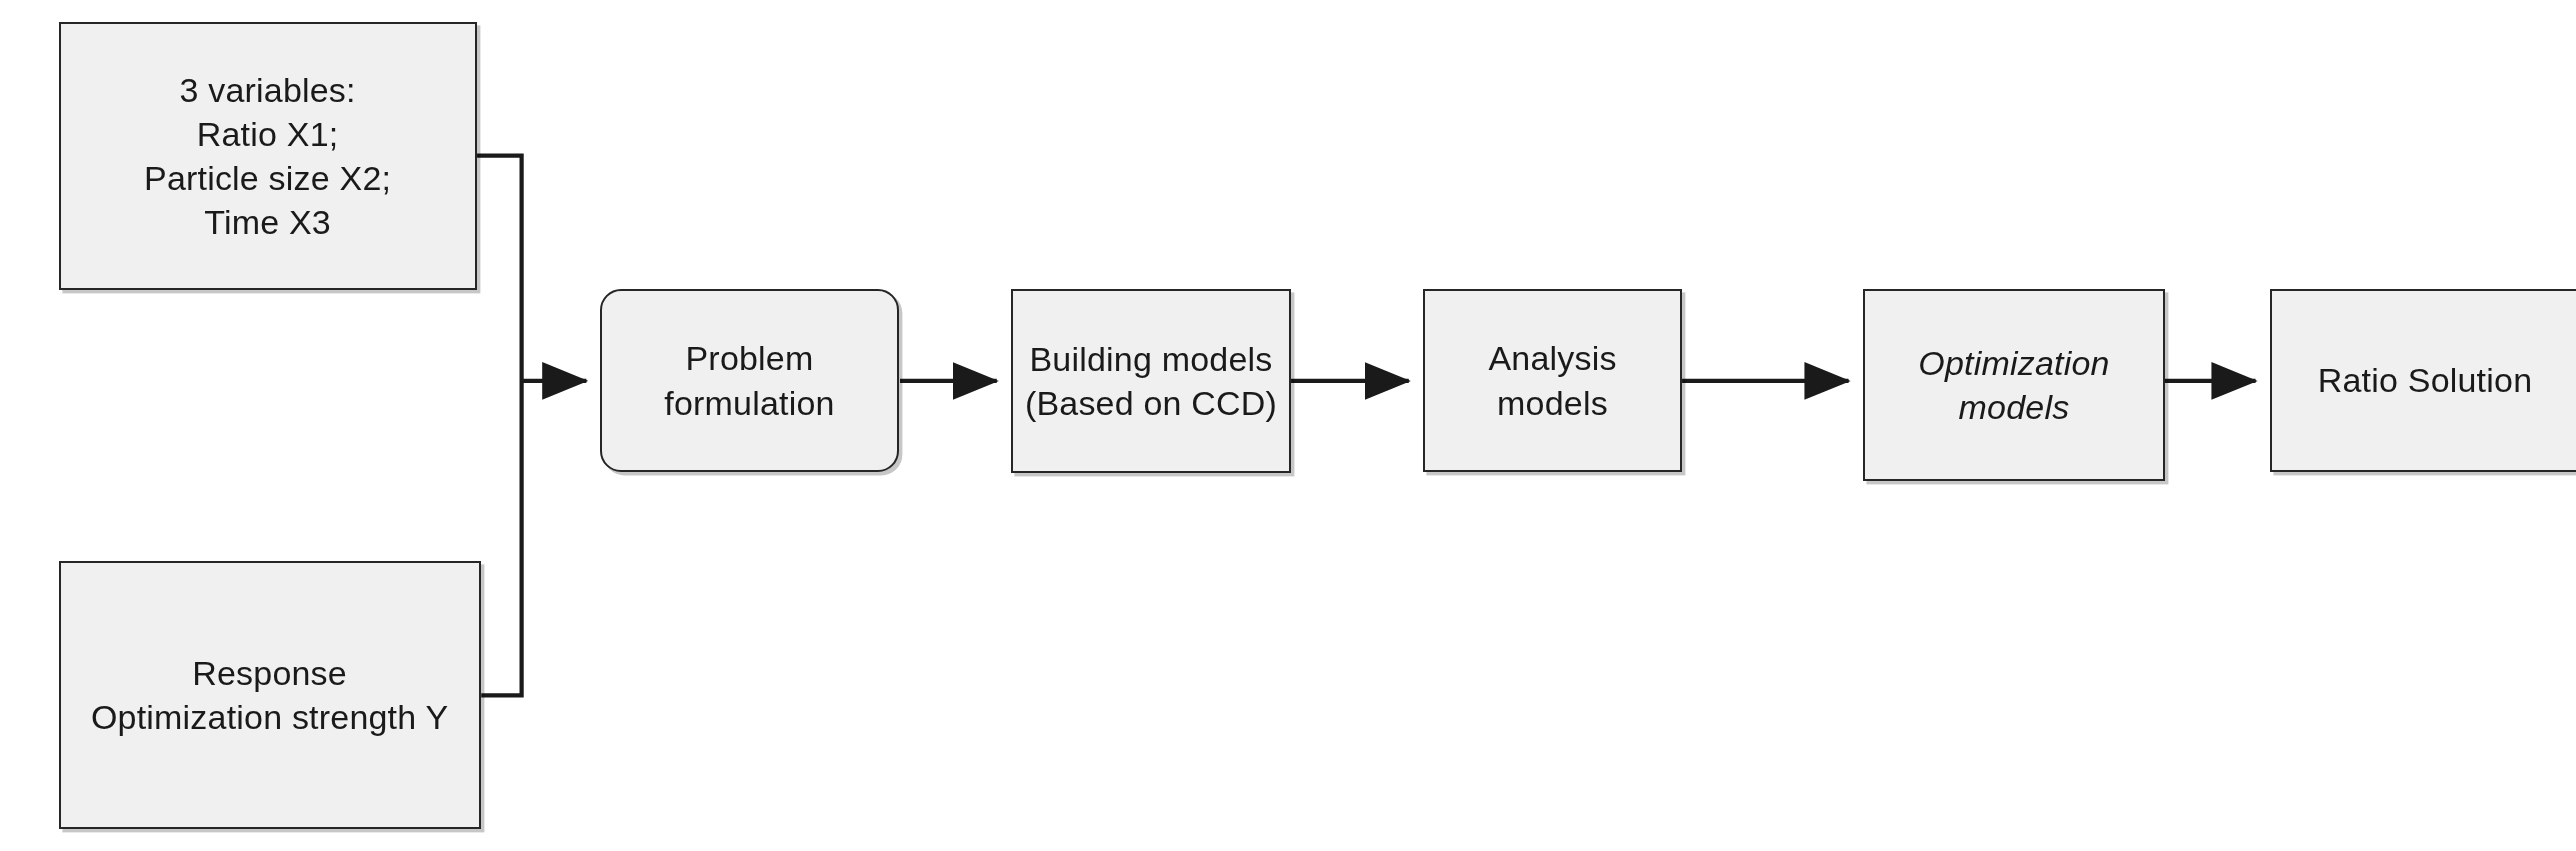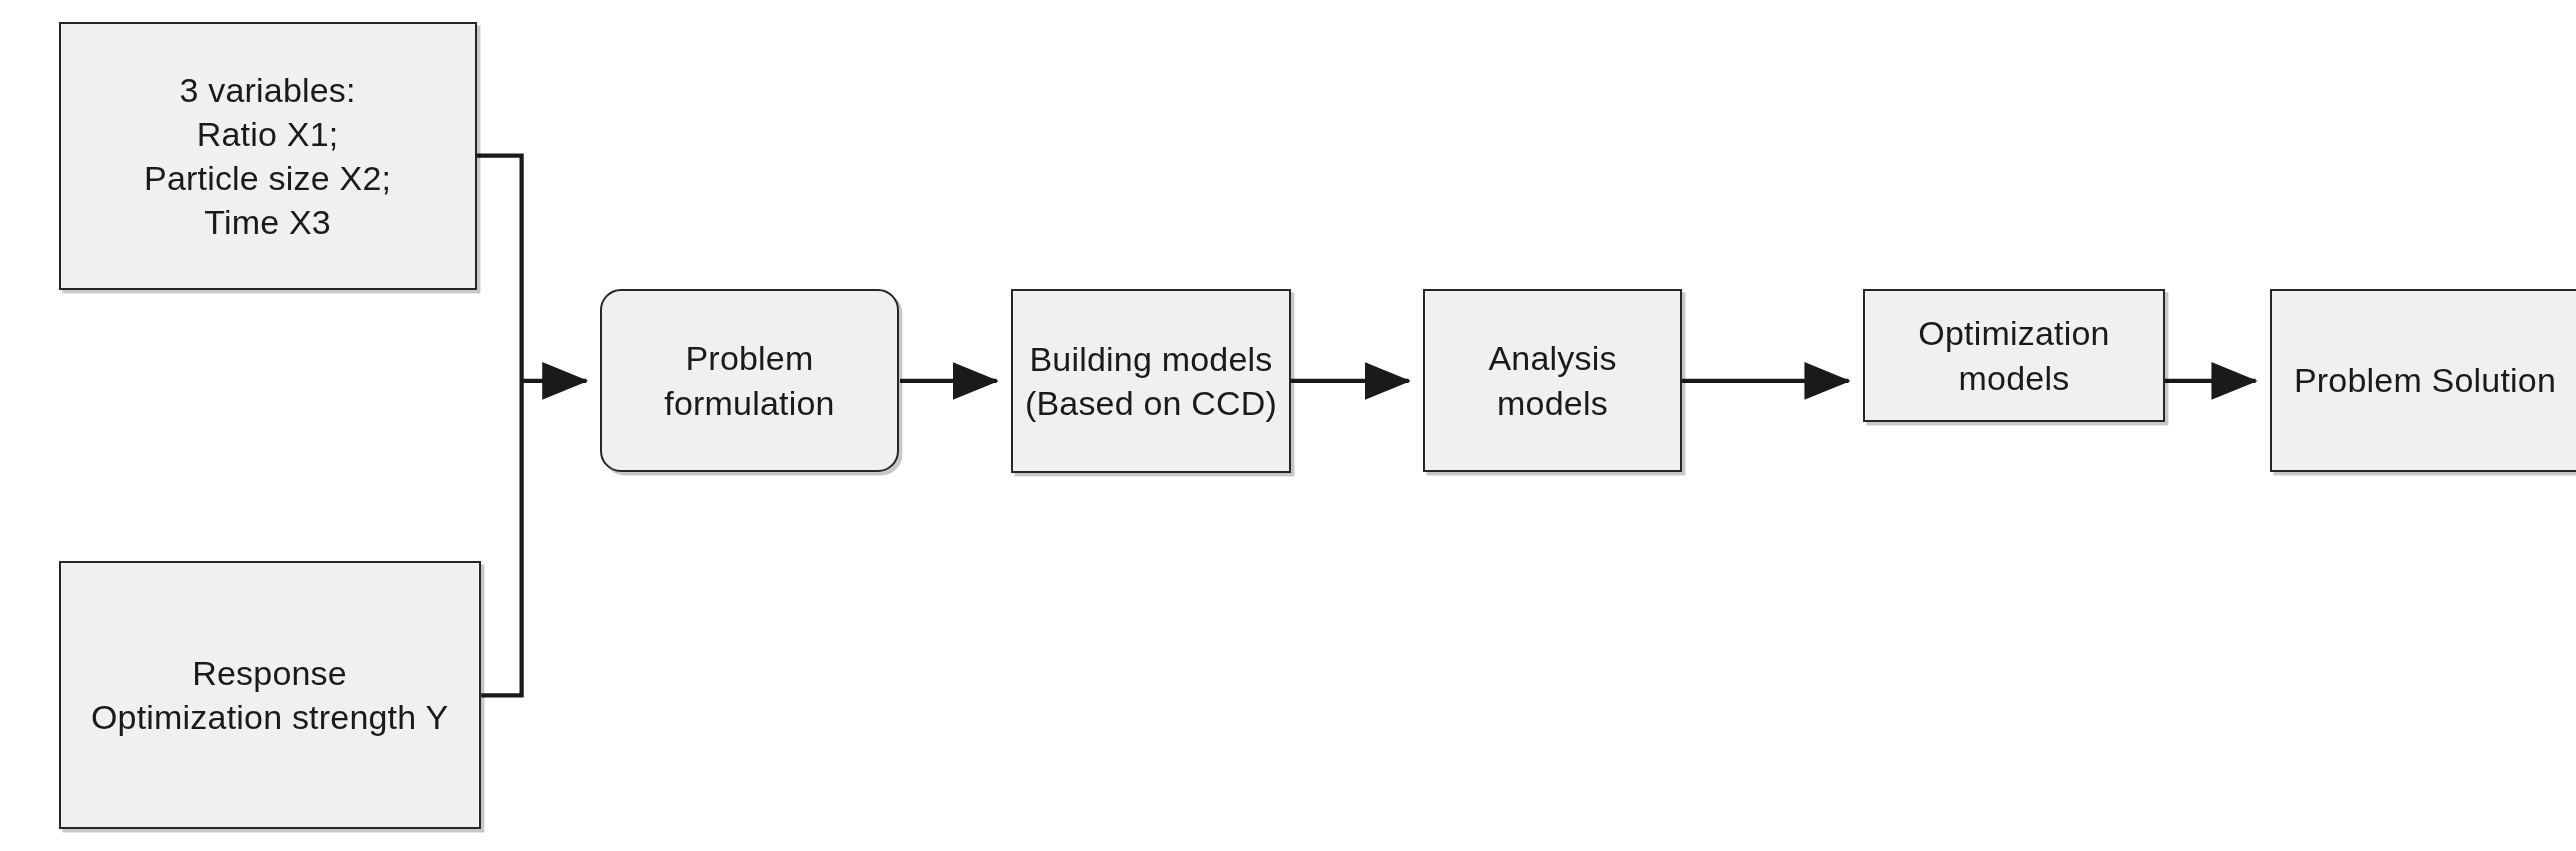--- a/index.html
+++ b/index.html
@@ -43,21 +43,21 @@
   #node-variables {
     left: 23.6px;  top: 22px;  width: 418px;  height: 268px;
   }
   #node-response {
     left: 23.6px;  top: 561px; width: 422px;  height: 268px;
   }
   
   #node-problem-formulation { left: 565px;  top: 289px; width: 299px; height: 183px; border-radius: 21px; }
   #node-building-models     { left: 976px; top: 289px; width: 280px; height: 184px; }
   #node-analysis-models     { left: 1388px; top: 289px; width: 259px; height: 183px; }
-  #node-optimization-models { left: 1828px; top: 289px; width: 302px; height: 133px; }
+  #node-optimization-models { left: 1828px; top: 289px; width: 302px; height: 192px; font-style: italic; }
   #node-choose-solution     { left: 2235px; top: 289px; width: 310px; height: 183px; }
 
   
   #connectors {
     position: absolute;
     left: 0; top: 0;
     width: 2576px;
     height: 851px;
     pointer-events: none;
   }
@@ -113,17 +113,17 @@
   <div class="node" id="node-analysis-models">
     <div class="node-label">Analysis models</div>
   </div>
 
   <div class="node" id="node-optimization-models">
     <div class="node-label">Optimization
 models</div>
   </div>
 
   <div class="node" id="node-choose-solution">
-    <div class="node-label">Problem Solution</div>
+    <div class="node-label">Ratio Solution</div>
   </div>
 
 </div>
 
 
 </body></html>

